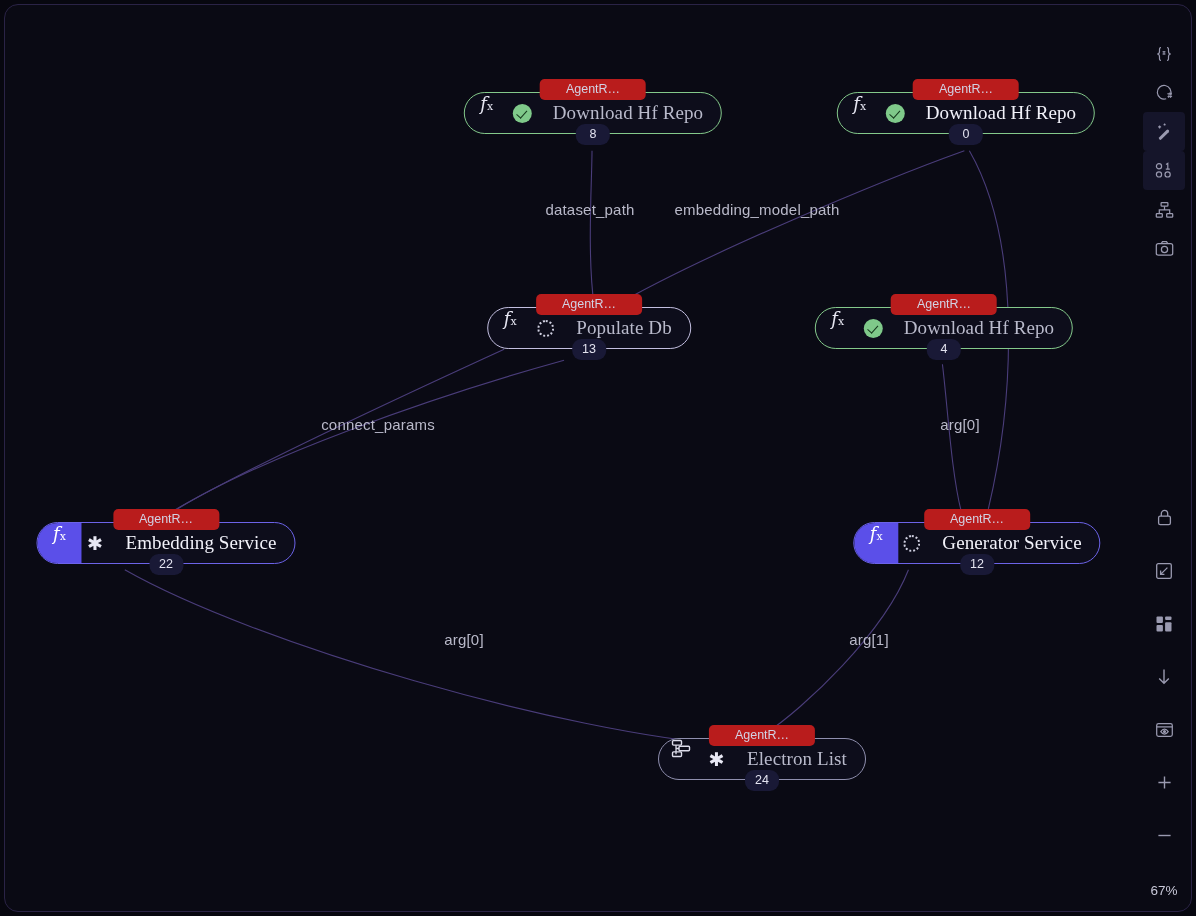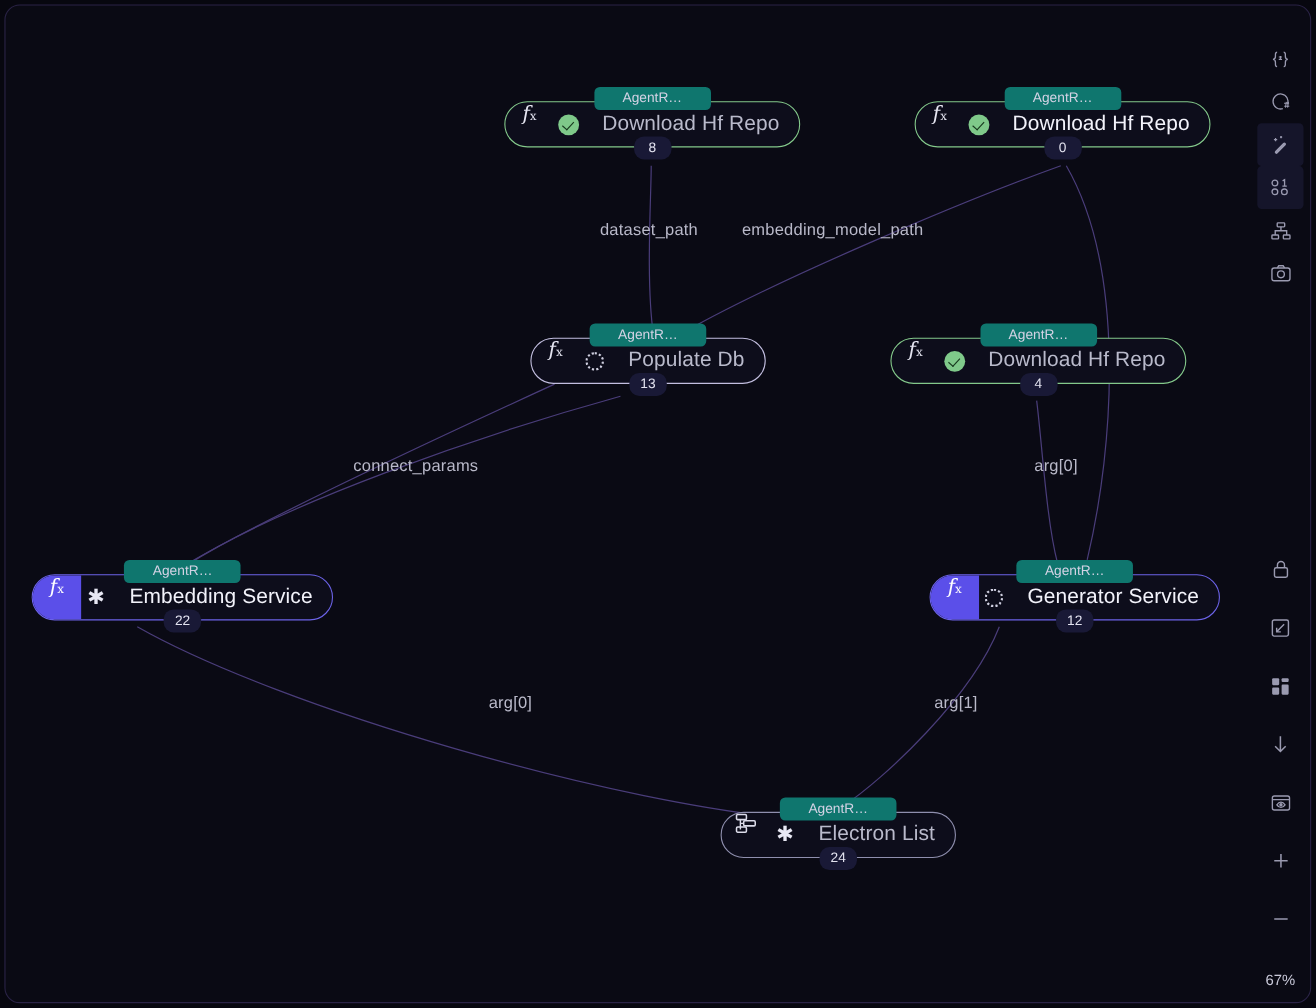--- a/index.html
+++ b/index.html
@@ -33,21 +33,21 @@
     white-space: nowrap;
     transform: translate(-50%, -50%);
     pointer-events: none;
   }
 
   
   .node { position: absolute; transform: translate(-50%, -50%); }
   .node-badge {
     position: absolute; left: 50%; top: -13px;
     transform: translateX(-50%);
-    background: #0f766e;
+    background: #b91c1c;
     color: #d2d2e4;
     font-size: 12.5px;
     padding: 3px 26px 4px;
     border-radius: 5px;
     white-space: nowrap;
     z-index: 3;
   }
   .node-body {
     display: flex; align-items: stretch;
     height: 42px;
@@ -69,20 +69,21 @@
     font-style: italic;
     font-size: 18px;
     color: #e6e6f2;
   }
   .fx-slot .sub { font-size: 11px; font-style: normal; }
   .fx-slot.filled { background: #5b4fe9; color: #ffffff; }
 
   .node-main {
     display: flex; align-items: center; gap: 21px;
     padding: 0 18px 0 4px;
+    font-family: Liberation Serif, serif;
   }
   .node-label {
     font-size: 19px;
     color: #b9bacb;
     white-space: nowrap;
     letter-spacing: .1px;
   }
   .node-label.bright { color: #f2f2fa; }
 
   

